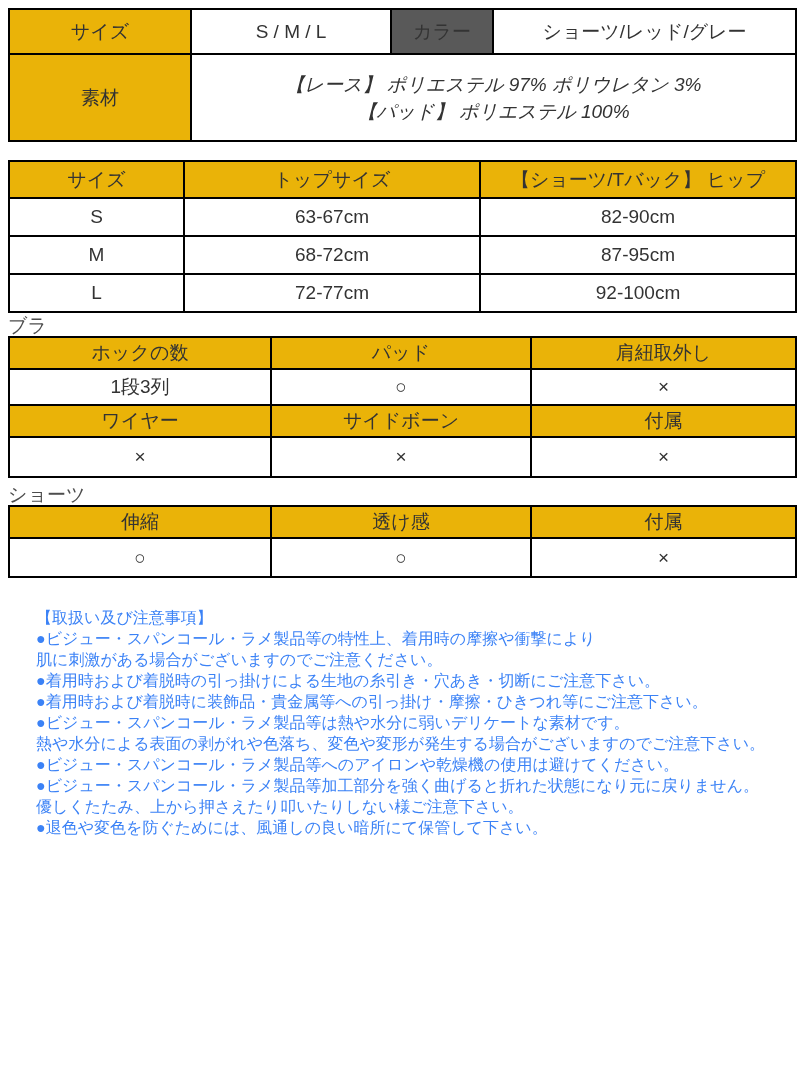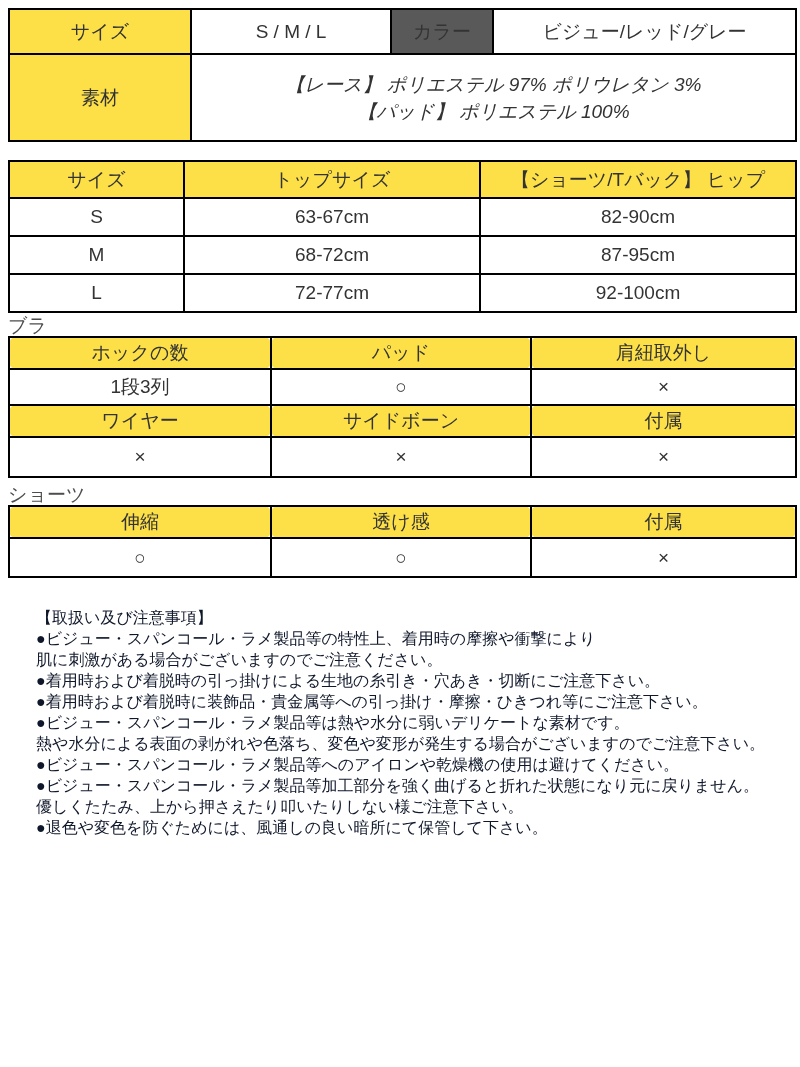--- a/index.html
+++ b/index.html
@@ -21,21 +21,21 @@
   table.tbl td {
     border: 2px solid #000000;
     text-align: center;
     vertical-align: middle;
     color: #333333;
     font-size: 19px;
     padding: 0;
     overflow: hidden;
   }
   .hd {
-    background: #fde047;
+    background: #eab308;
     color: #f4f4f4;
   }
 
   
   .t1 { margin-top: 8px; }
   .t1 td { font-size: 20px; }
   .t1 .r1 td { height: 45px; }
   .t1 .r2 td { height: 87px; }
   .t1 .material-value div { line-height: 27px; font-style: italic; }
   .color-cell { position: relative; }
@@ -56,31 +56,31 @@
   .sec-label {
     margin: 3px 12px 0 8px;
     height: 20px;
     line-height: 20px;
     font-size: 19px;
     color: #4d4d4d;
   }
   .sec-label.shorts { margin-top: 7px; }
 
   
-  .t3 .hrow td, .t4 .hrow td { height: 32px; border-radius: 7px; }
+  .t3 .hrow td, .t4 .hrow td { height: 32px; }
   .t3 .drow1 td { height: 36px; }
   .t3 .drow2 td { height: 40px; }
   .t4 .drow td { height: 39px; }
   td.mark-o { font-size: 27px; font-weight: 400; }
   td.mark-x { font-size: 20px; }
 
   
   .notes {
     margin: 29px 0 0 36px;
-    color: #0f172a;
+    color: #3b82f6;
     font-size: 16px;
   }
   .note-line {
     height: 21px;
     line-height: 21px;
     white-space: nowrap;
   }
 </style>
 </head>
 <body>
@@ -92,21 +92,21 @@
       <col style="width:182px">
         <col style="width:200px">
         <col style="width:102px">
         <col style="width:303px">
     </colgroup>
     <tbody>
       <tr class="r1">
         <td class="hd">サイズ</td>
         <td>S / M / L</td>
         <td class="hd color-cell"><span>カラー</span></td>
-        <td>ビジュー/レッド/グレー</td>
+        <td>ショーツ/レッド/グレー</td>
       </tr>
       <tr class="r2">
         <td class="hd">素材</td>
         <td colspan="3" class="material-value">
           <div>【レース】 ポリエステル 97% ポリウレタン 3%</div>
           <div>【パッド】 ポリエステル 100%</div>
         </td>
       </tr>
     </tbody>
   </table>

